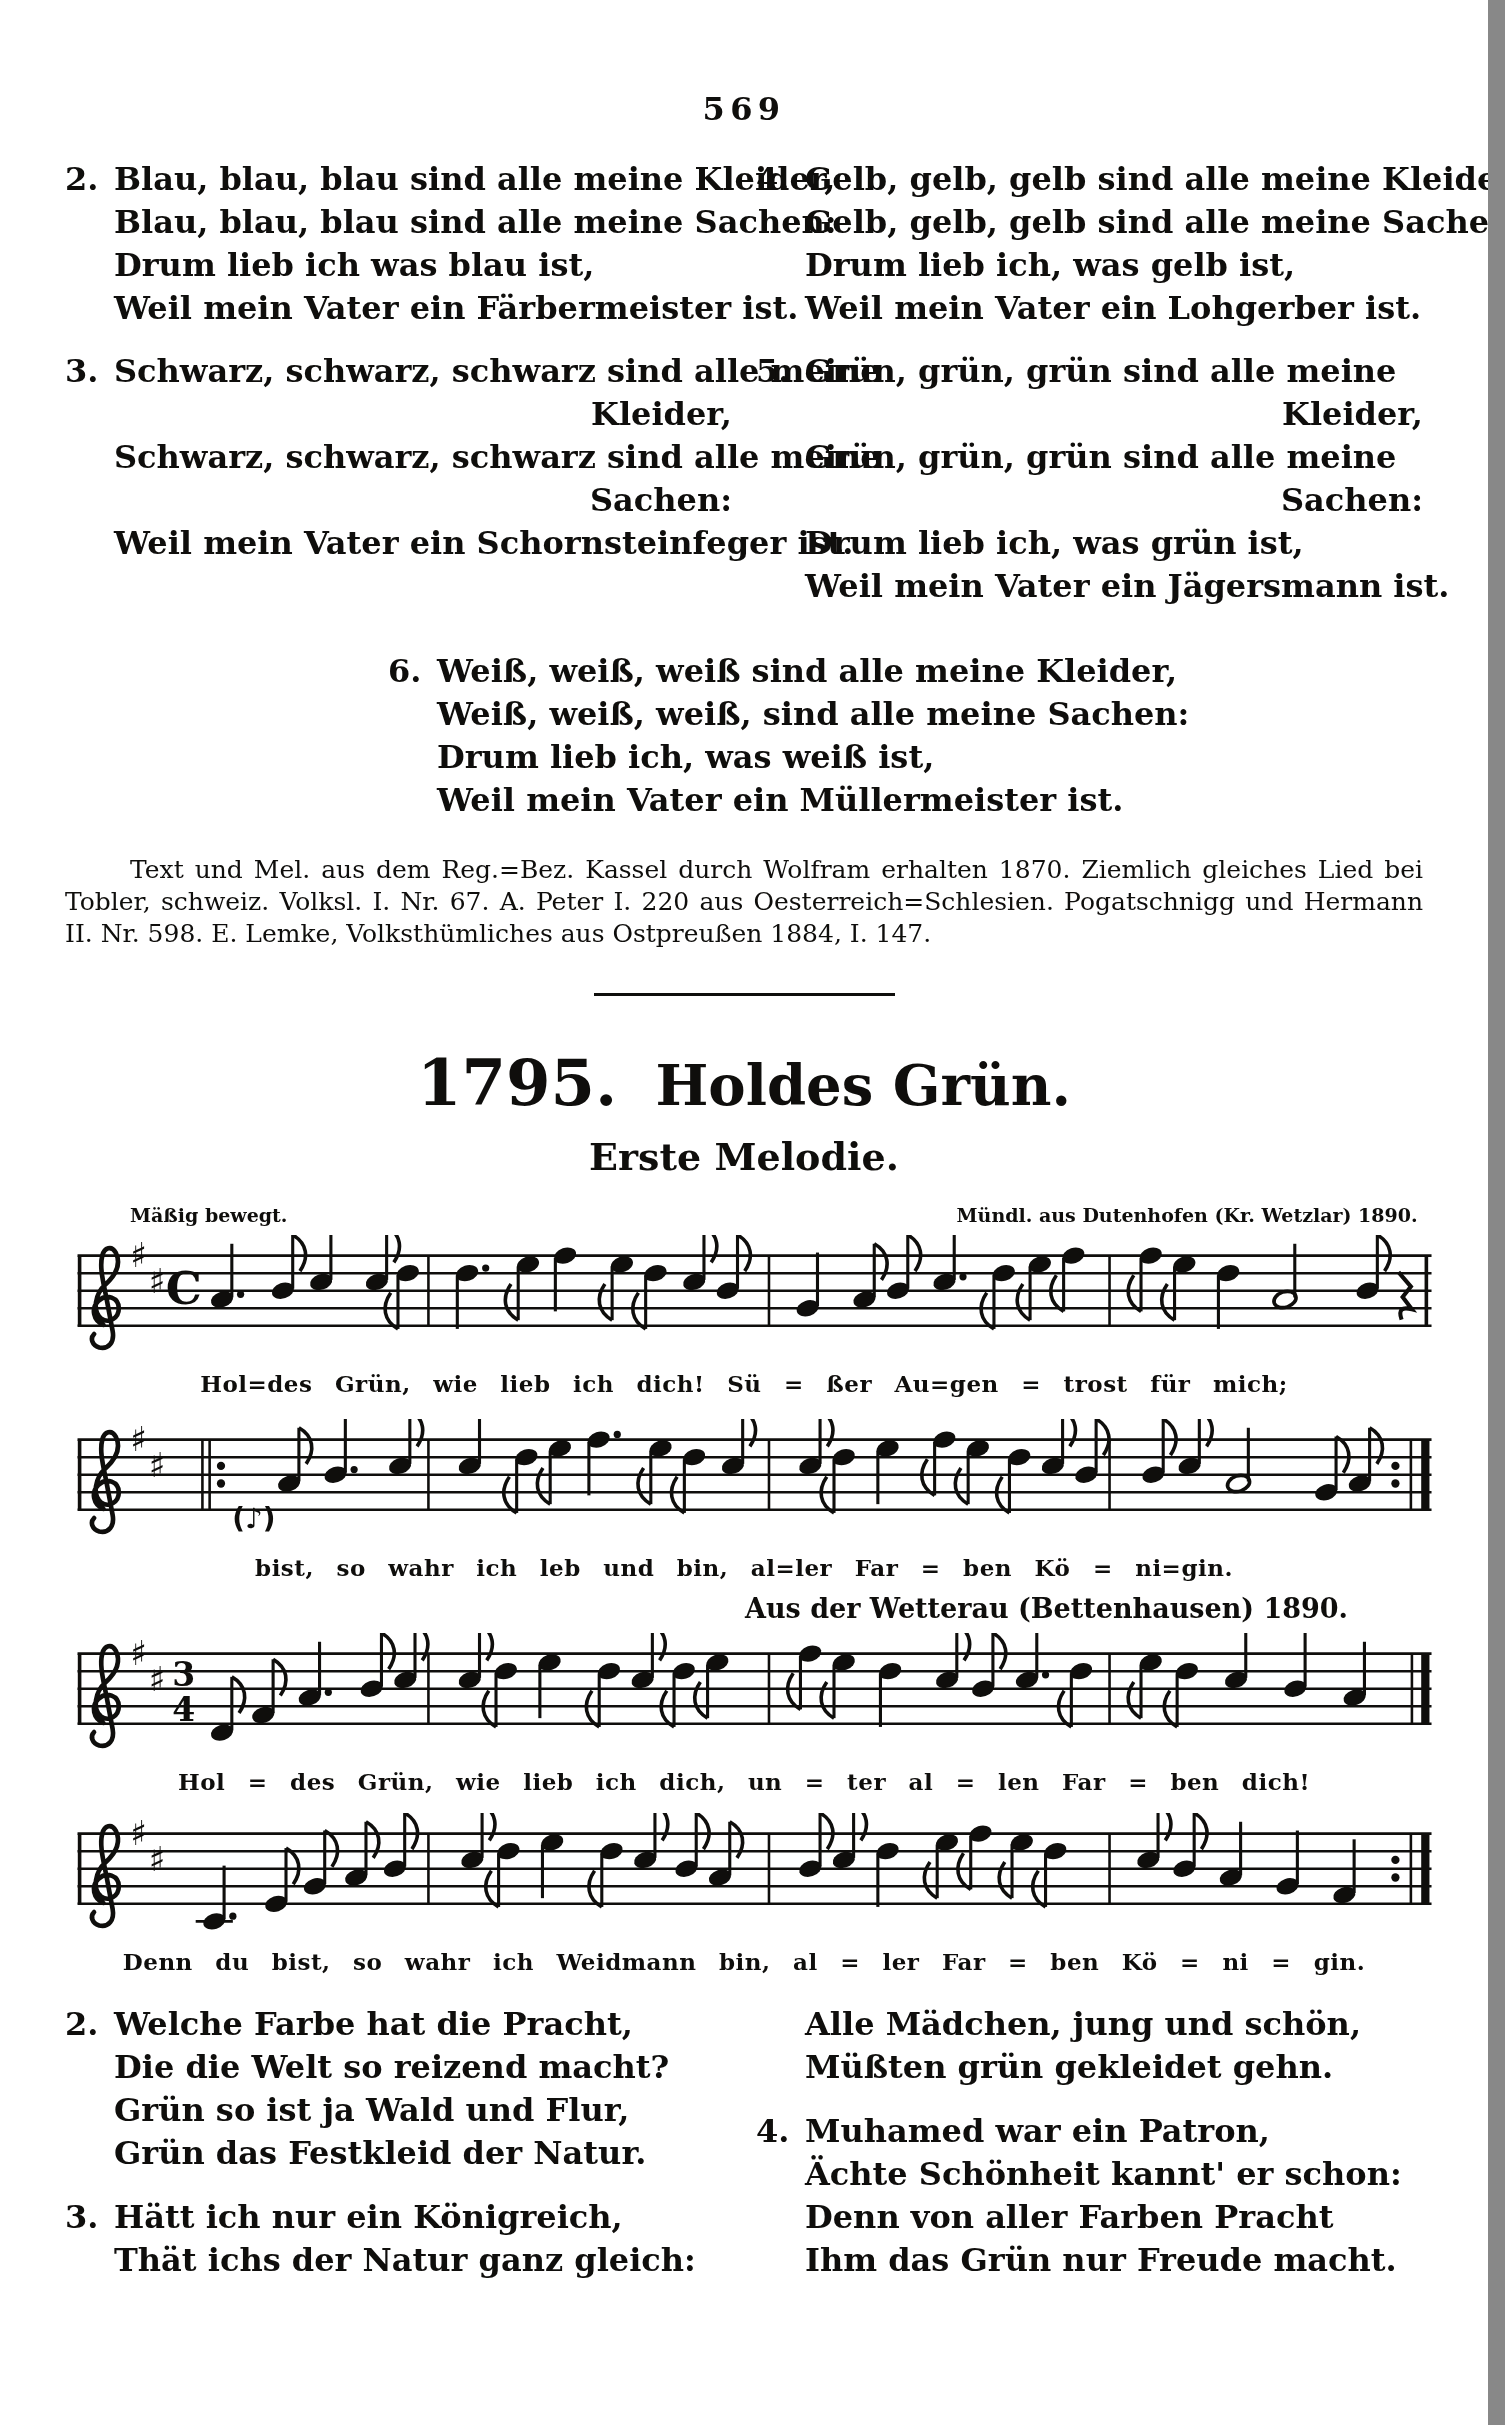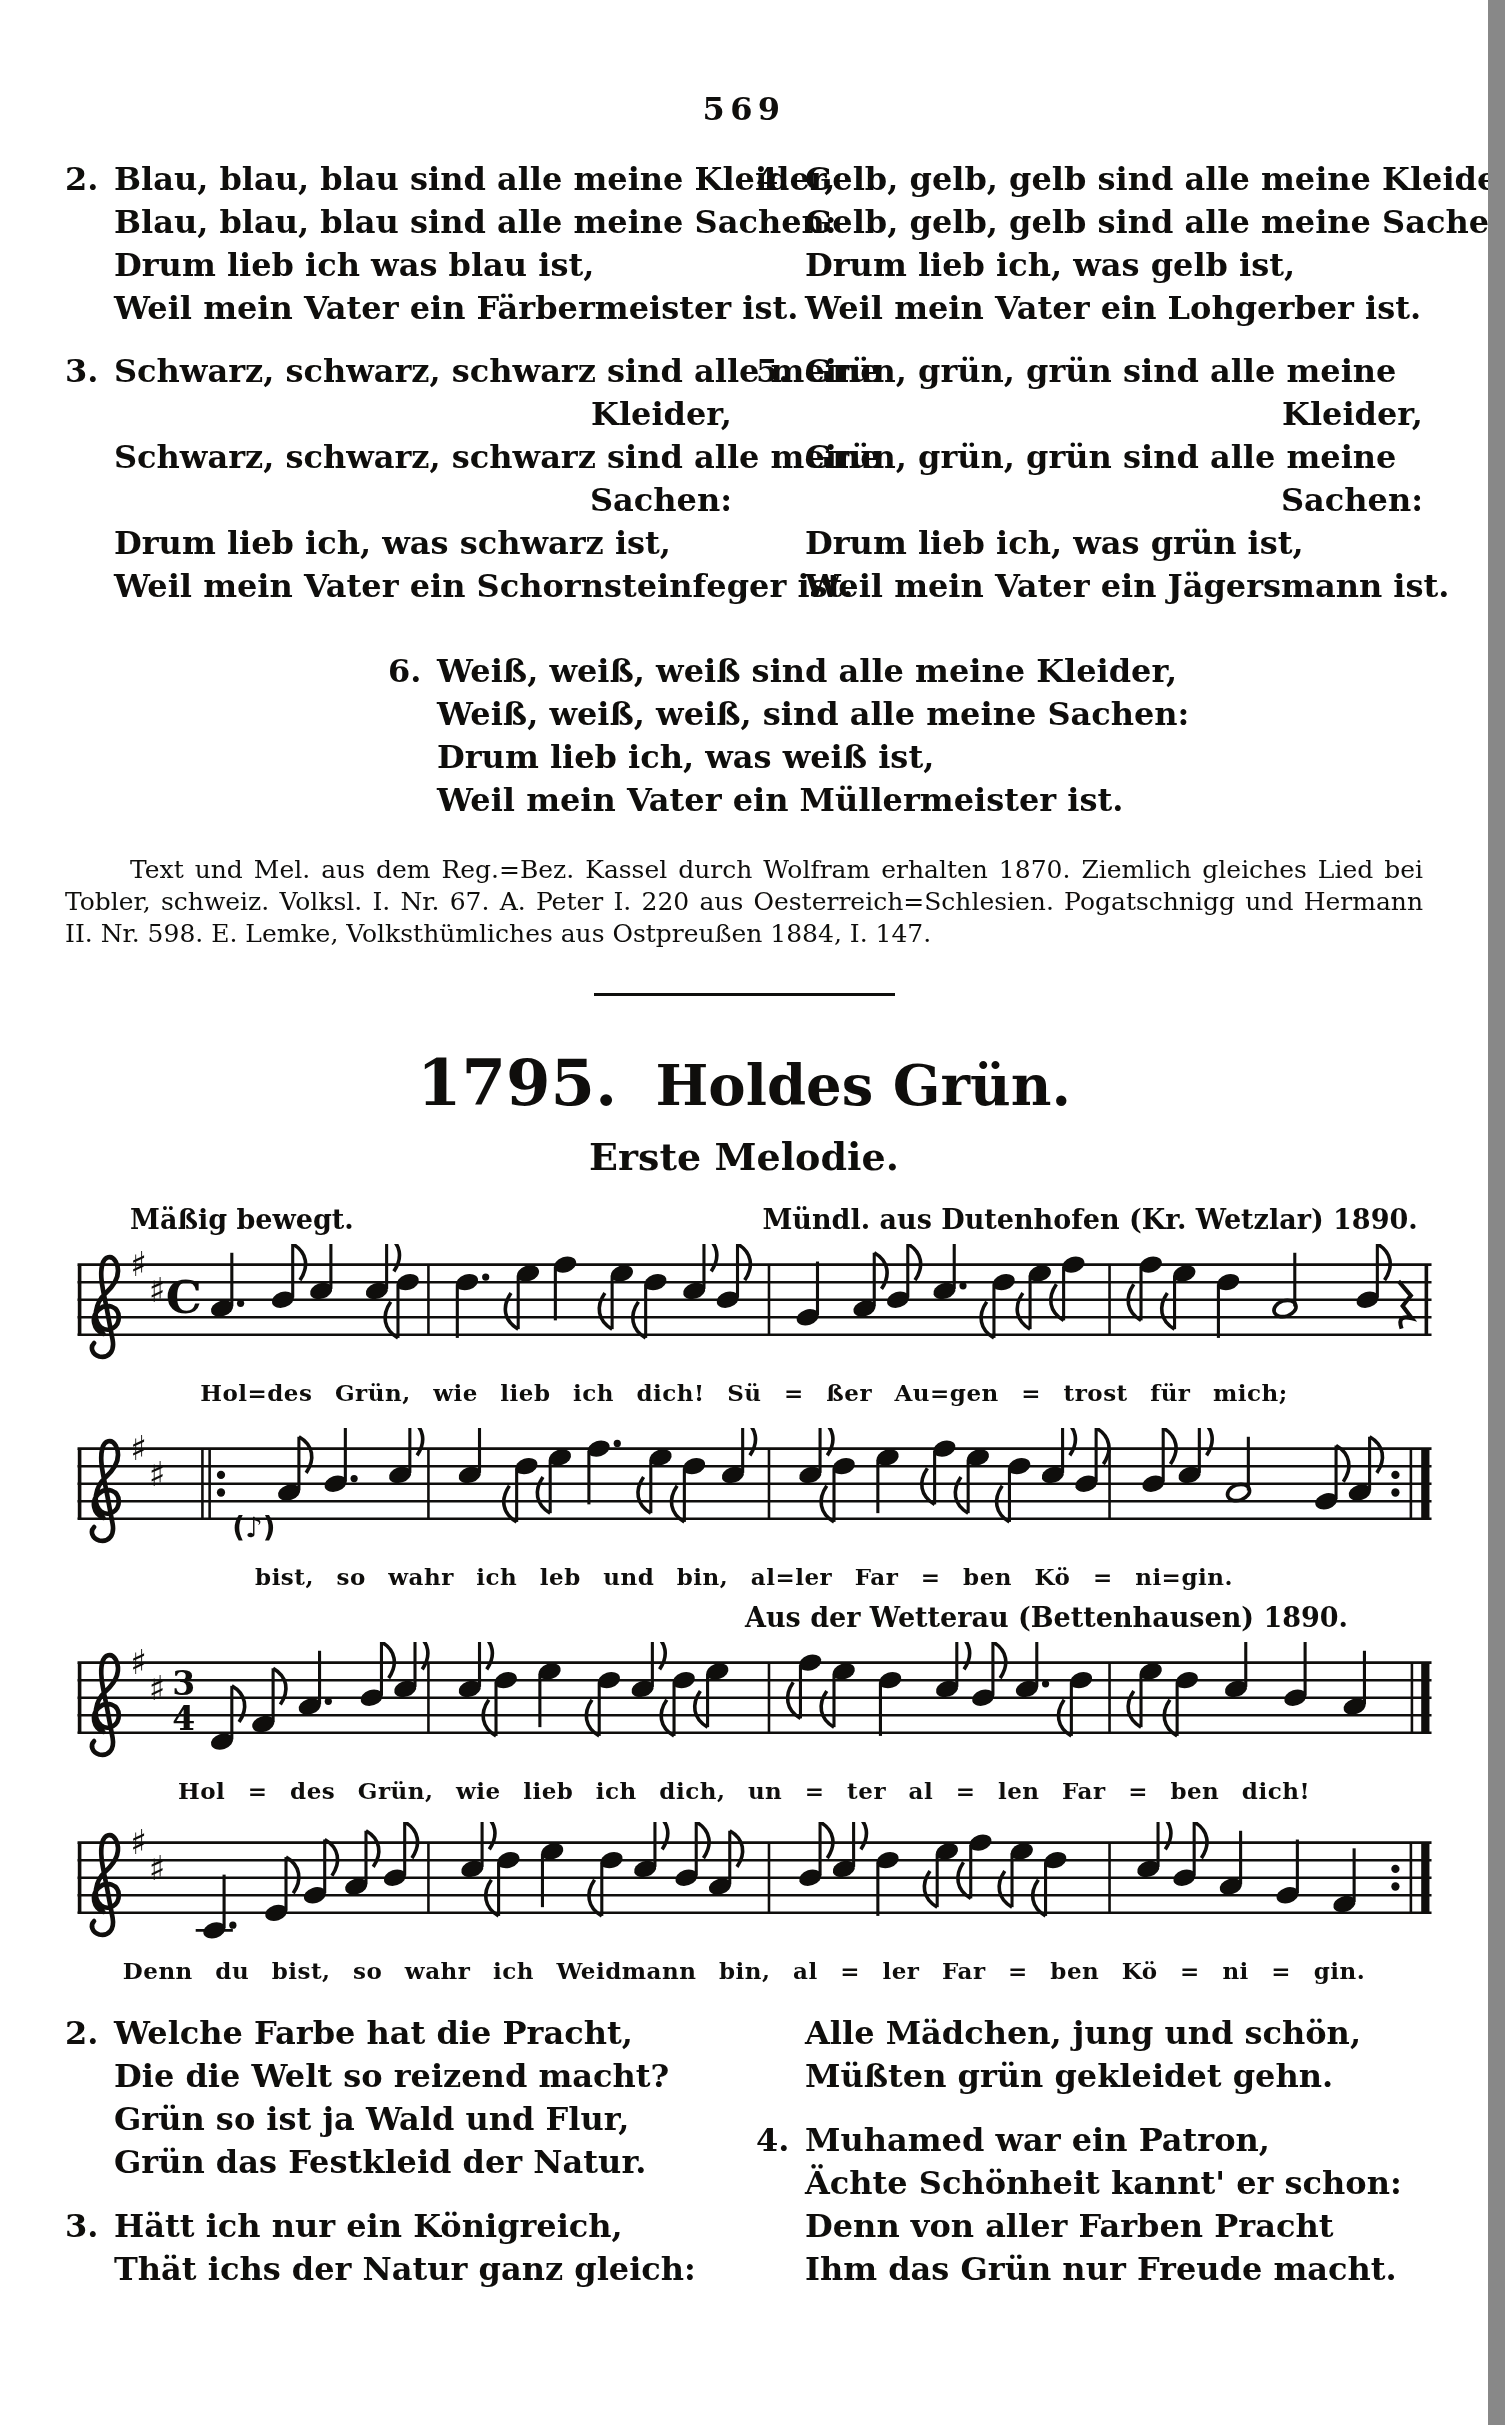--- a/index.html
+++ b/index.html
@@ -20,21 +20,21 @@
   .center-verse-wrap{display:flex;justify-content:flex-start;margin-top:21.5px;}
   .center-verse-wrap .verse{margin-left:323px;margin-bottom:0;}
   
   .note{margin-top:32px;font-size:25px;line-height:32px;text-align:justify;text-indent:65px;font-weight:400;}
   .divider{margin:43px auto 0 auto;width:301px;height:2.7px;background:#0f0e0c;}
   
   .title-row{margin-top:49px;display:flex;justify-content:center;align-items:baseline;gap:38px;}
   .song-number{font-size:64px;}
   .song-title{font-size:56px;}
   .mel-heading{margin-top:14px;text-align:center;font-size:38px;}
-  .tempo-row{margin-top:25px;display:flex;justify-content:space-between;align-items:center;padding:0 5.4px 0 65px;font-size:27px;}
+  .tempo-row{margin-top:25px;display:flex;justify-content:space-between;align-items:center;padding:0 5.4px 0 65px;font-size:19px;}
   .src-row{margin-top:6.5px;text-align:right;padding-right:75px;font-size:27px;}
   
   .staff-box{margin-top:8.6px;}
   .staff-box svg{display:block;}
   .lyrics{font-size:23px;line-height:39px;text-align:center;word-spacing:14px;letter-spacing:0.5px;white-space:nowrap;}
   .m2h{margin-top:15px;}
   
   .vcols.bottom{margin-top:22.6px;}
 </style>
 </head>
@@ -50,21 +50,20 @@
           <div class="vline"><span class="vnum">2.</span><span>Blau, blau, blau sind alle meine Kleider,</span></div>
           <div class="vline"><span>Blau, blau, blau sind alle meine Sachen:</span></div>
           <div class="vline"><span>Drum lieb ich was blau ist,</span></div>
           <div class="vline"><span>Weil mein Vater ein Färbermeister ist.</span></div>
         </div>
         <div class="verse">
           <div class="vline"><span class="vnum">3.</span><span>Schwarz, schwarz, schwarz sind alle meine</span></div>
           <div class="vline vright"><span>Kleider,</span></div>
           <div class="vline"><span>Schwarz, schwarz, schwarz sind alle meine</span></div>
           <div class="vline vright"><span>Sachen:</span></div>
-          <div class="vline"><span>Drum lieb ich, was schwarz ist,</span></div>
           <div class="vline"><span>Weil mein Vater ein Schornsteinfeger ist.</span></div>
         </div>
       </div>
     <div class="vcol" id="tv-right">
         <div class="verse">
           <div class="vline"><span class="vnum">4.</span><span>Gelb, gelb, gelb sind alle meine Kleider,</span></div>
           <div class="vline"><span>Gelb, gelb, gelb sind alle meine Sachen:</span></div>
           <div class="vline"><span>Drum lieb ich, was gelb ist,</span></div>
           <div class="vline"><span>Weil mein Vater ein Lohgerber ist.</span></div>
         </div>

